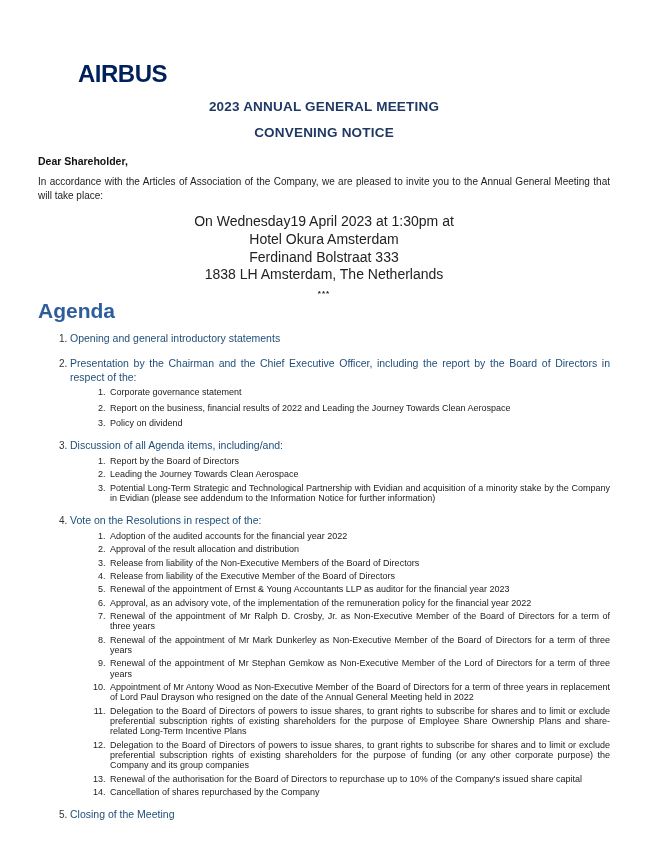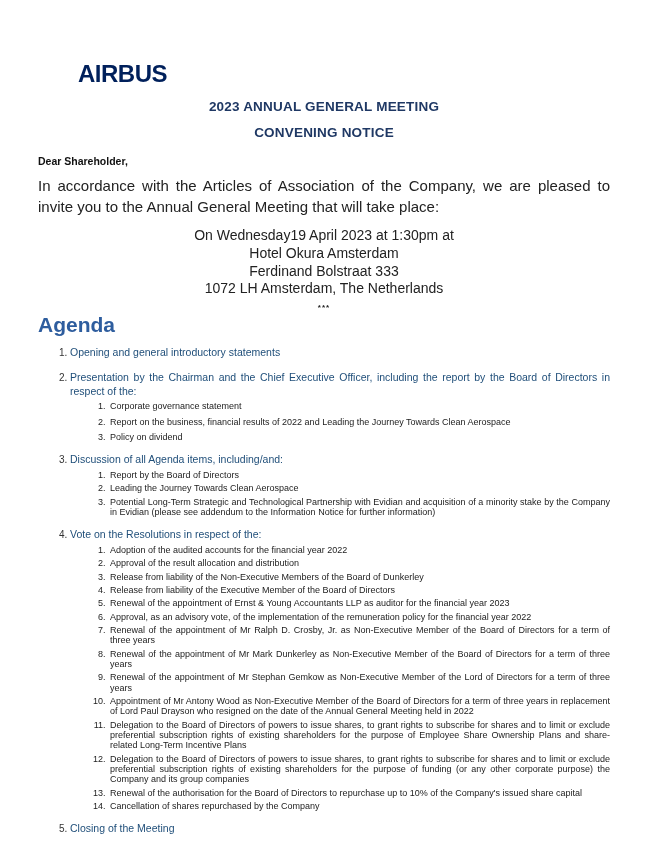--- a/index.html
+++ b/index.html
@@ -17,21 +17,21 @@
     font-size:24px;font-weight:800;letter-spacing:-0.5px;
     color:#00205B;
   }
   .doc{padding:100px 38px 0 38px;}
   .title,.subtitle{
     text-align:center;font-size:13.5px;font-weight:bold;
     color:#1F3864;letter-spacing:0.2px;line-height:1.1;
   }
   .subtitle{margin-top:11px;}
   .salutation{margin-top:14px;font-weight:bold;font-size:10.5px;color:#111;}
-  .intro{margin-top:8px;font-size:15px;line-height:1.4;text-align:justify;color:#222;}
+  .intro{margin-top:8px;font-size:10px;line-height:1.4;text-align:justify;color:#222;}
   .meeting{margin-top:10px;text-align:center;font-size:14px;line-height:1.28;color:#222;}
   .stars{text-align:center;margin-top:5px;font-size:8px;font-weight:bold;letter-spacing:1px;color:#222;}
   .agenda-heading{text-align:left;margin-top:1px;font-size:21px;font-weight:bold;color:#2E5D9E;}
   ol.main{margin:9px 0 0 0;padding-left:32px;}
   ol.main>li{margin-bottom:11px;font-size:10px;font-weight:400;color:#333;}
   ol.main>li::marker{color:#333;font-weight:400;}
   .item-heading{
     color:#1F4E79;font-weight:normal;font-size:10.5px;
     line-height:1.3;text-align:justify;
   }
@@ -56,21 +56,21 @@
     <div class="subtitle">CONVENING NOTICE</div>
 
     <div class="salutation">Dear Shareholder,</div>
 
     <div class="intro">In accordance with the Articles of Association of the Company, we are pleased to invite you to the Annual General Meeting that will take place:</div>
 
     <div class="meeting">
       <div>On Wednesday19 April 2023 at 1:30pm at</div>
       <div>Hotel Okura Amsterdam</div>
       <div>Ferdinand Bolstraat 333</div>
-      <div>1072 LH Amsterdam, The Netherlands</div>
+      <div>1838 LH Amsterdam, The Netherlands</div>
     </div>
 
     <div class="stars">***</div>
 
     <div class="agenda-heading">Agenda</div>
 
     <ol class="main">
 
       <li>
         <div class="item-heading">Opening and general introductory statements</div>
@@ -92,21 +92,21 @@
           <li>Leading the Journey Towards Clean Aerospace</li>
           <li>Potential Long-Term Strategic and Technological Partnership with Evidian and acquisition of a minority stake by the Company in Evidian (please see addendum to the Information Notice for further information)</li>
         </ol>
       </li>
 
       <li>
         <div class="item-heading">Vote on the Resolutions in respect of the:</div>
         <ol class="sub">
           <li>Adoption of the audited accounts for the financial year 2022</li>
           <li>Approval of the result allocation and distribution</li>
-          <li>Release from liability of the Non-Executive Members of the Board of Dunkerley</li>
+          <li>Release from liability of the Non-Executive Members of the Board of Directors</li>
           <li>Release from liability of the Executive Member of the Board of Directors</li>
           <li>Renewal of the appointment of Ernst &amp; Young Accountants LLP as auditor for the financial year 2023</li>
           <li>Approval, as an advisory vote, of the implementation of the remuneration policy for the financial year 2022</li>
           <li>Renewal of the appointment of Mr Ralph D. Crosby, Jr. as Non-Executive Member of the Board of Directors for a term of three years</li>
           <li>Renewal of the appointment of Mr Mark Dunkerley as Non-Executive Member of the Board of Directors for a term of three years</li>
           <li>Renewal of the appointment of Mr Stephan Gemkow as Non-Executive Member of the Lord of Directors for a term of three years</li>
           <li>Appointment of Mr Antony Wood as Non-Executive Member of the Board of Directors for a term of three years in replacement of Lord Paul Drayson who resigned on the date of the Annual General Meeting held in 2022</li>
           <li>Delegation to the Board of Directors of powers to issue shares, to grant rights to subscribe for shares and to limit or exclude preferential subscription rights of existing shareholders for the purpose of Employee Share Ownership Plans and share-related Long-Term Incentive Plans</li>
           <li>Delegation to the Board of Directors of powers to issue shares, to grant rights to subscribe for shares and to limit or exclude preferential subscription rights of existing shareholders for the purpose of funding (or any other corporate purpose) the Company and its group companies</li>
           <li>Renewal of the authorisation for the Board of Directors to repurchase up to 10% of the Company's issued share capital</li>

